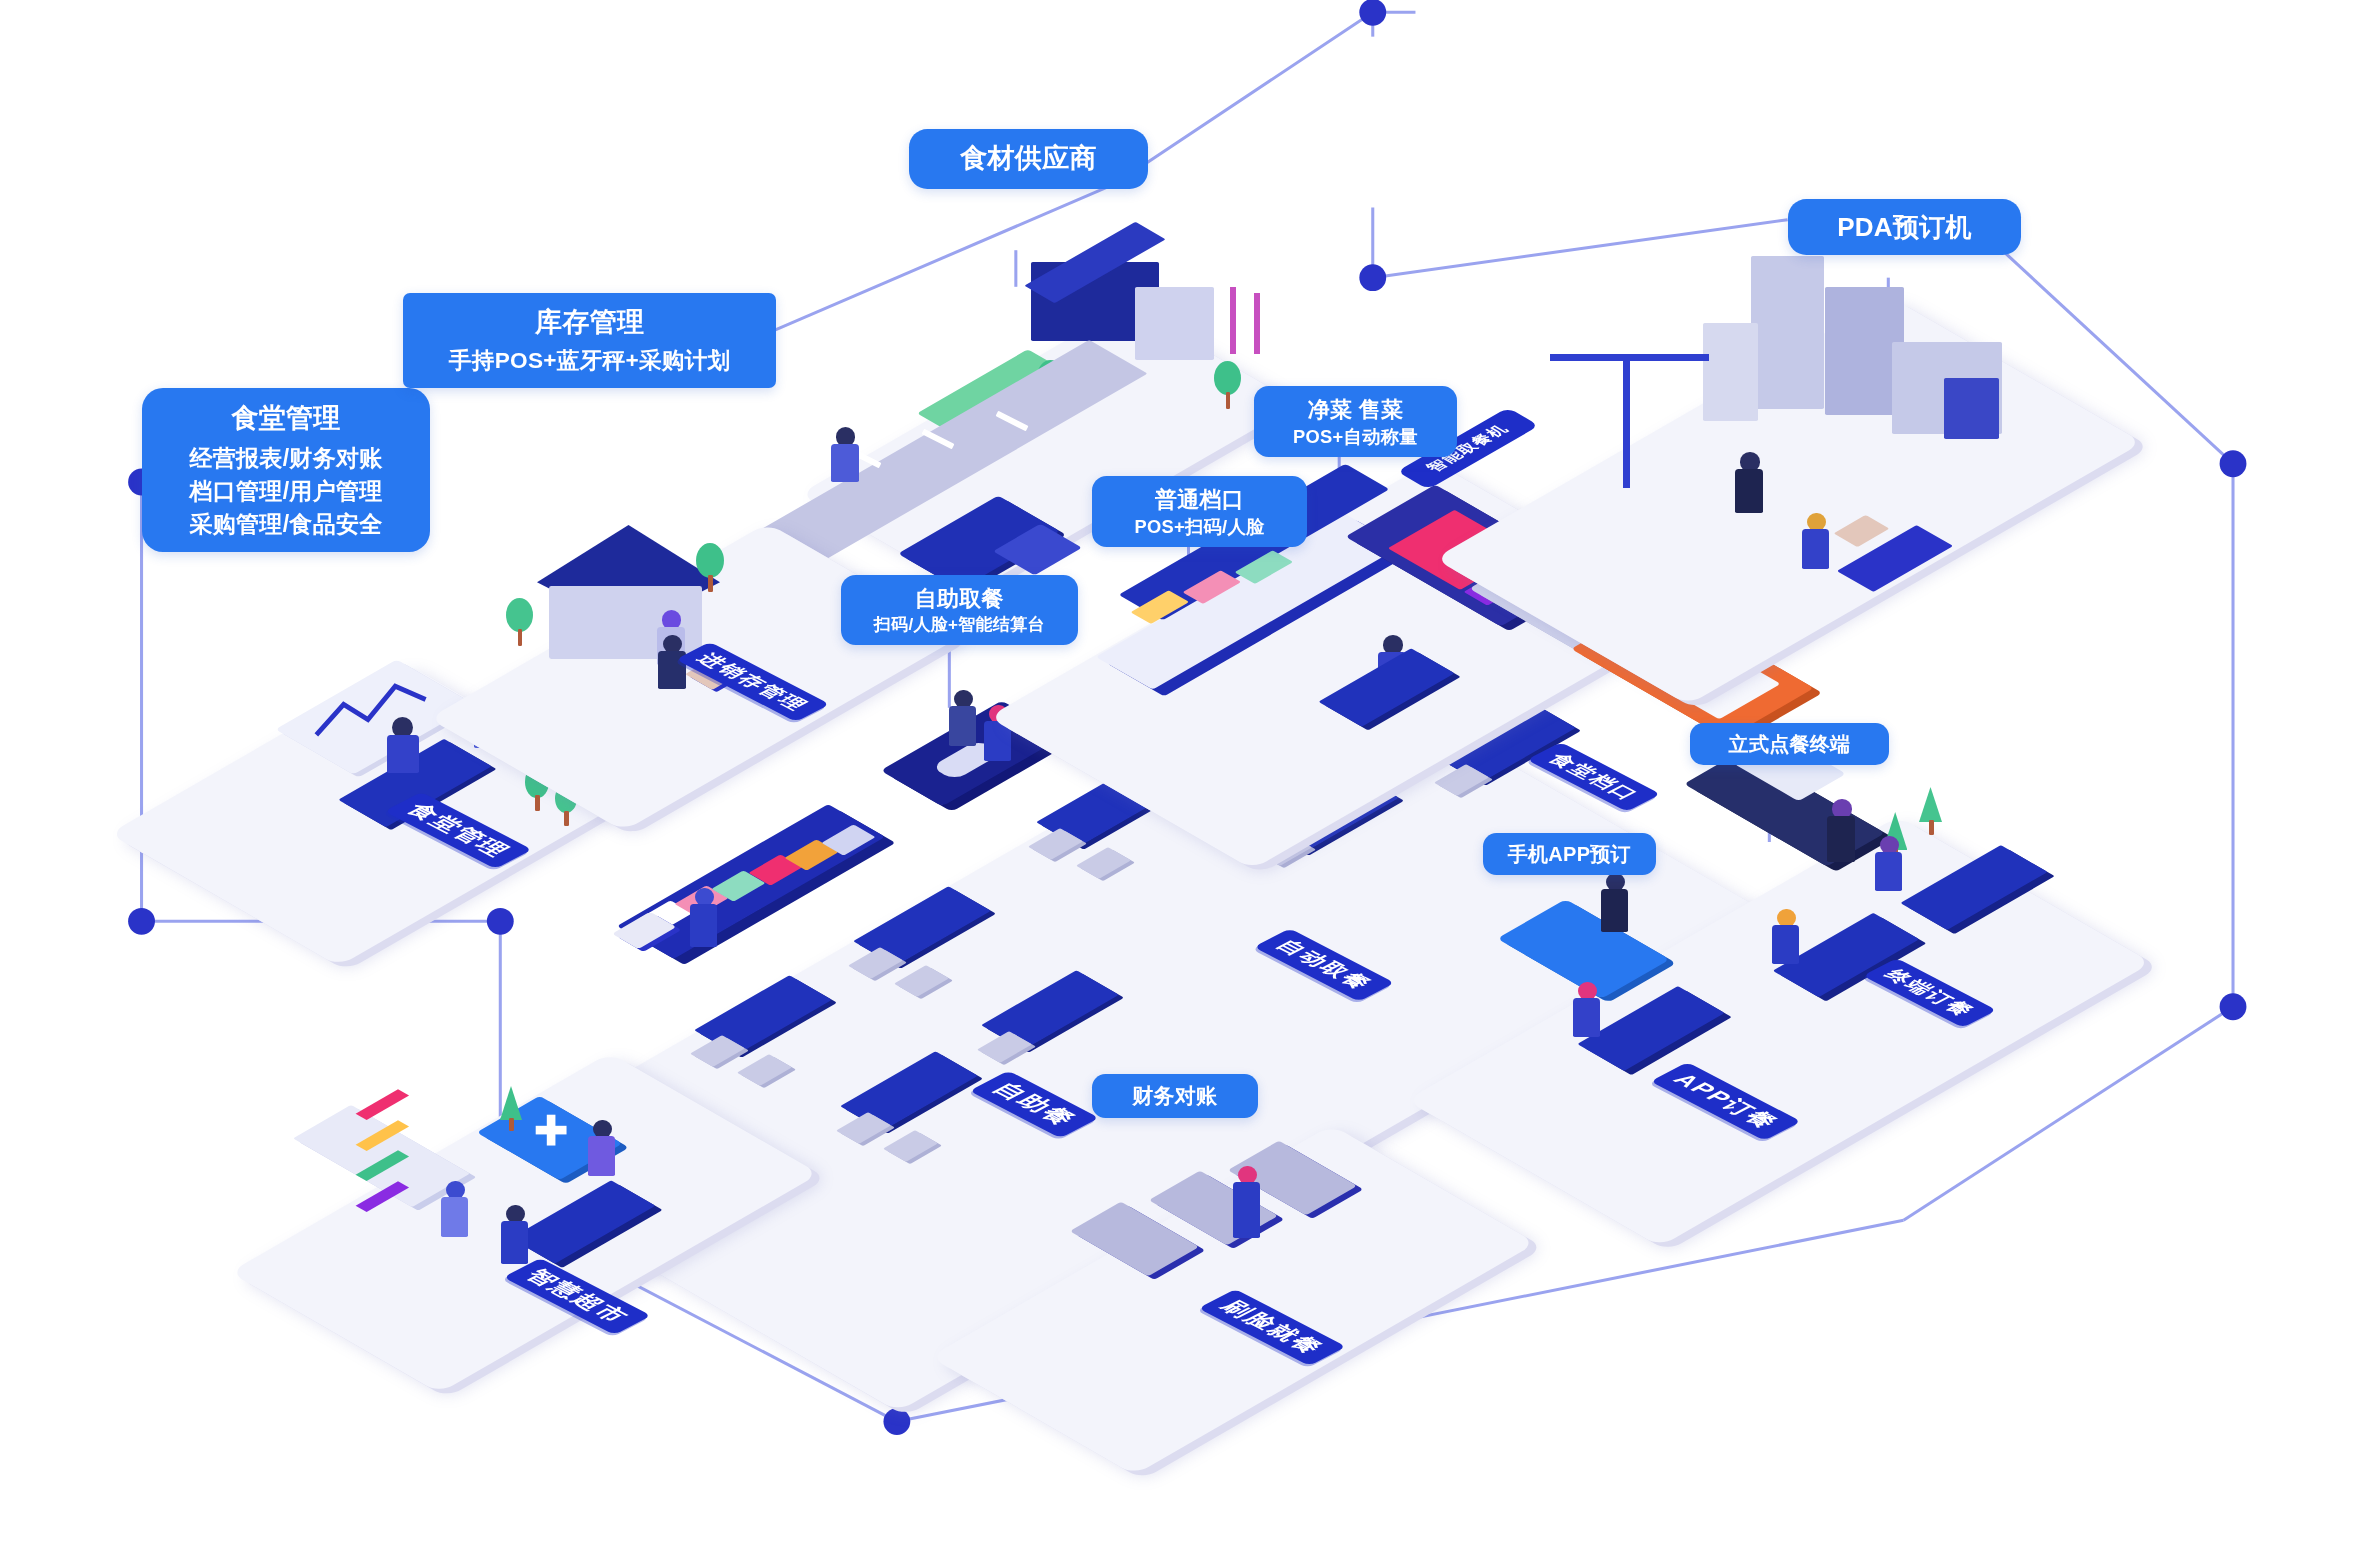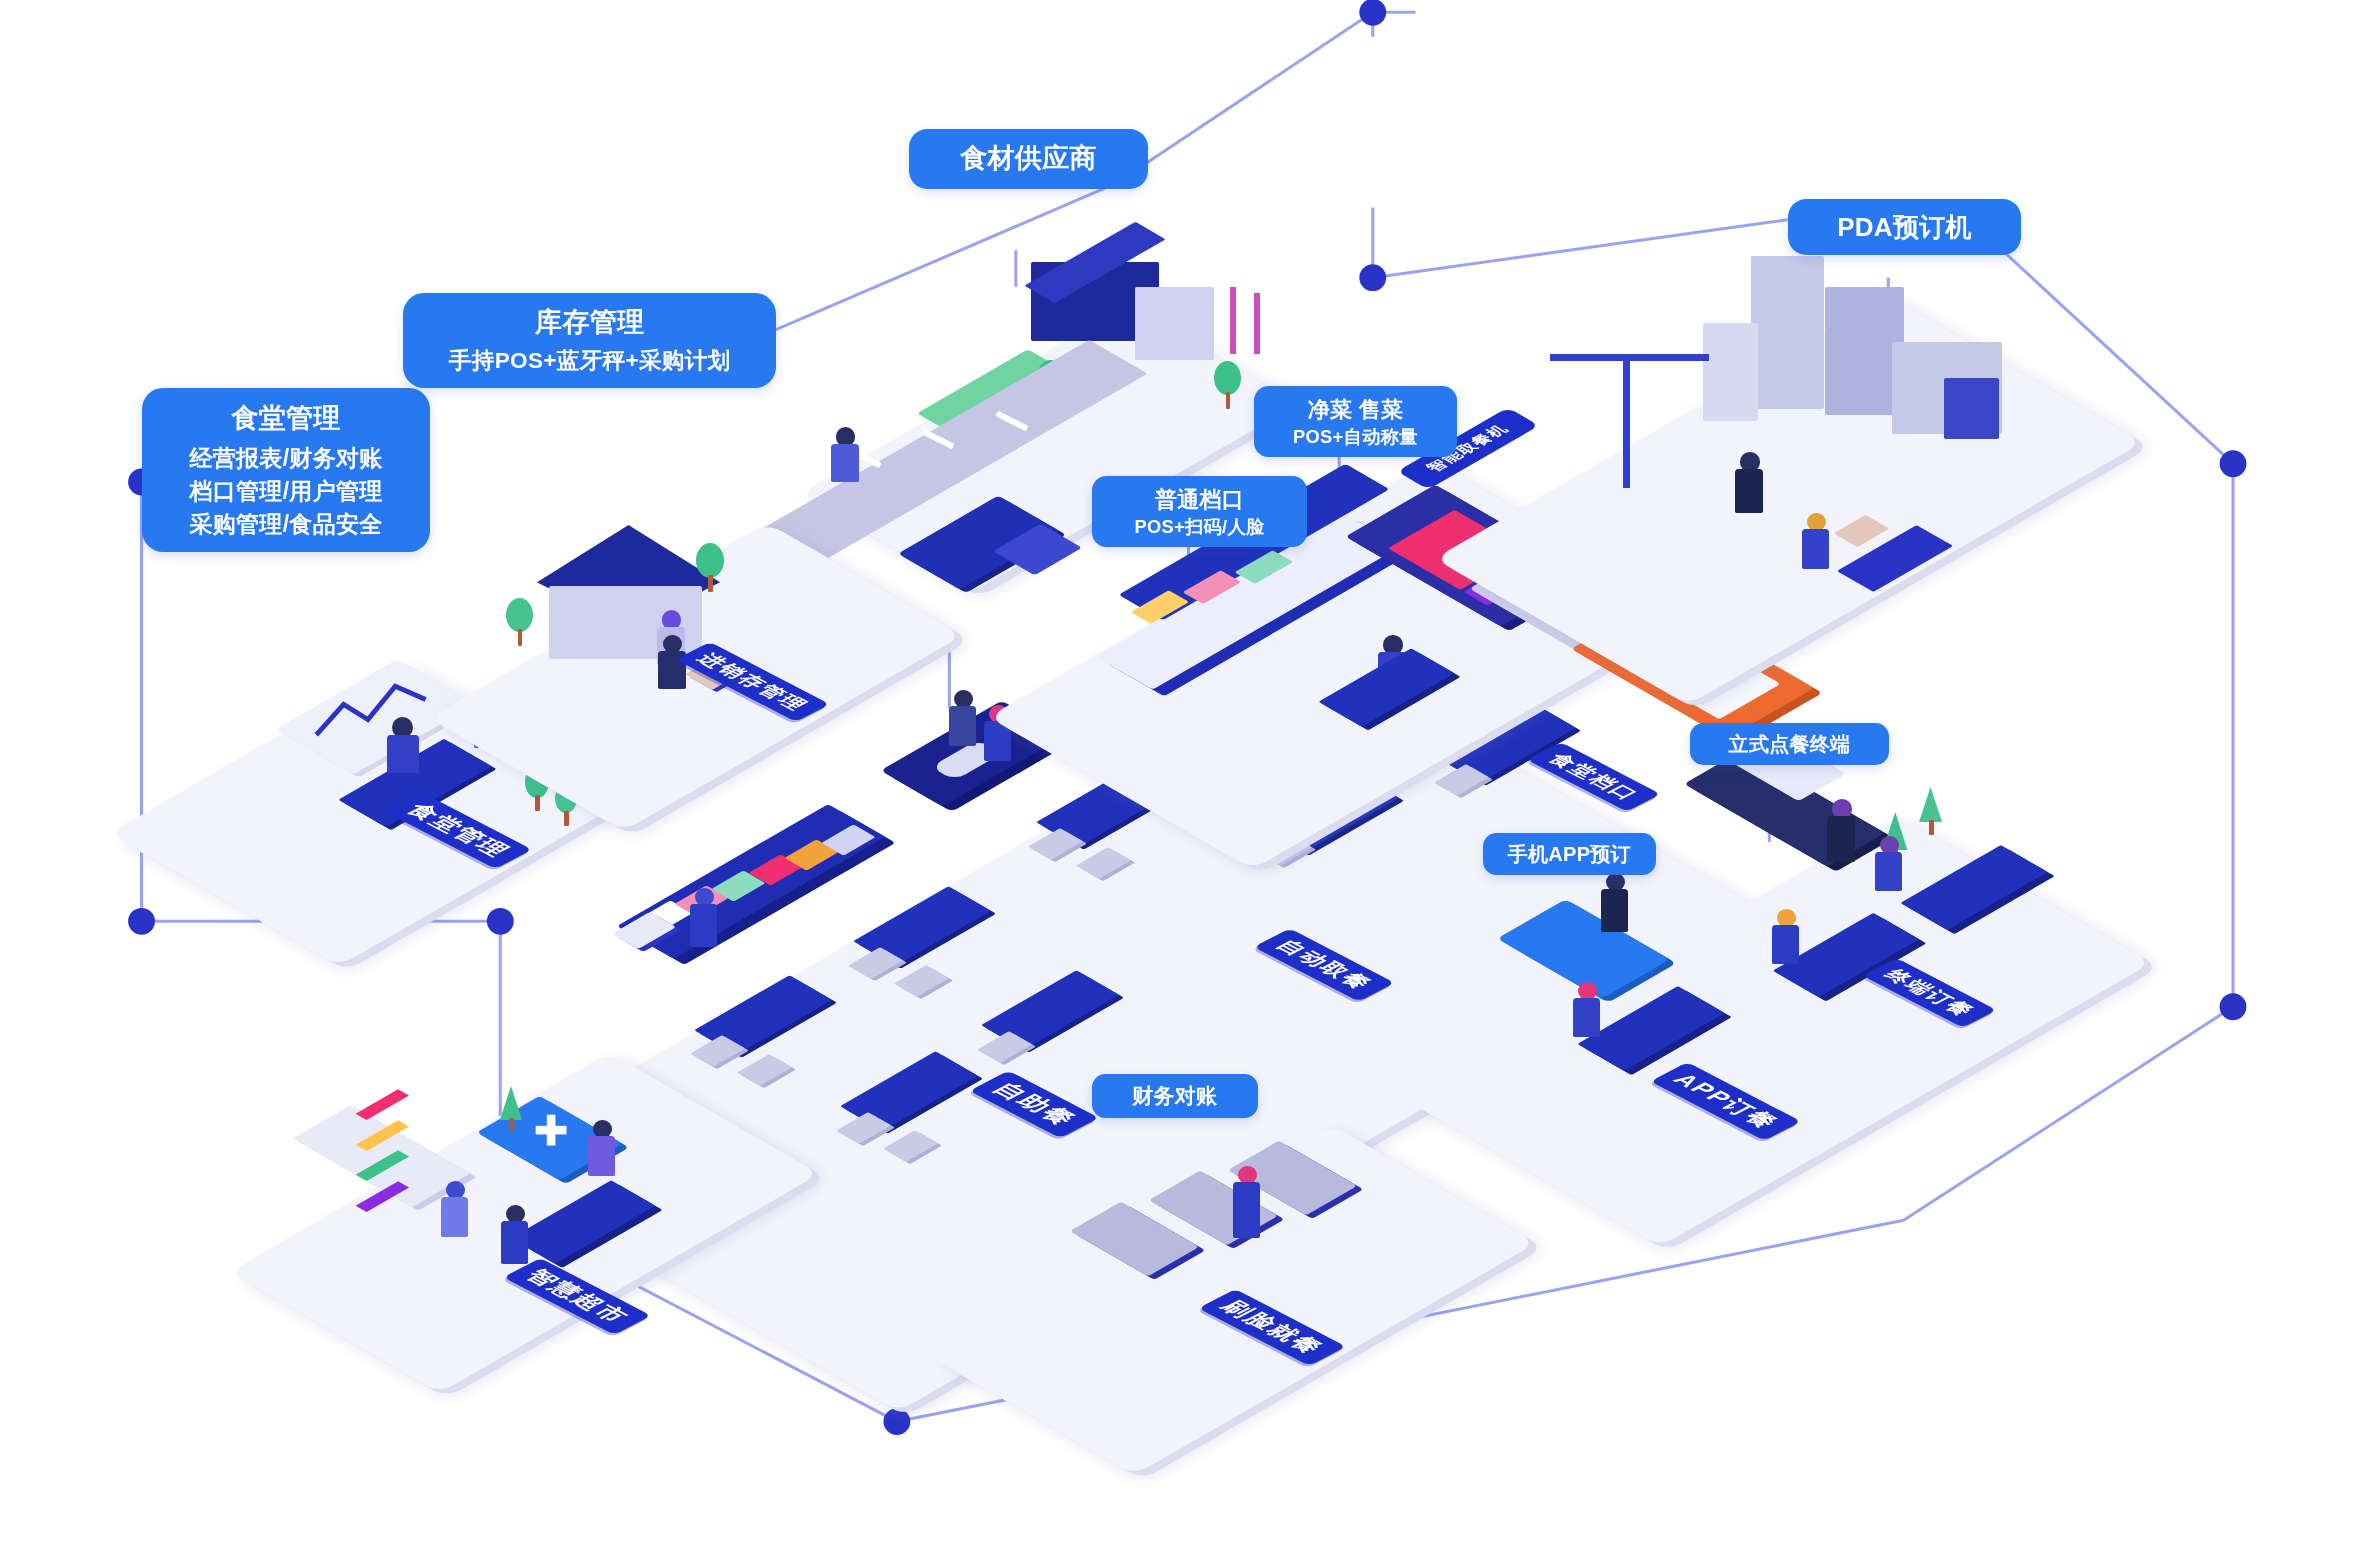--- a/index.html
+++ b/index.html
@@ -32,21 +32,21 @@
   }
   .callout .t1{display:block;font-weight:700;}
   .callout .t2{display:block;font-weight:700;}
   .callout .t3{display:block;font-weight:700;}
   .callout .t4{display:block;font-weight:700;}
 
   .c-canteen-mgmt{left:142px;top:388px;width:256px;border-radius:21px;padding:13.4px 16px;}
   .c-canteen-mgmt .t1{font-size:27px;margin-bottom:6.1px;}
   .c-canteen-mgmt .t2,.c-canteen-mgmt .t3,.c-canteen-mgmt .t4{font-size:23px;margin-top:2.4px;}
 
-  .c-stock{left:403px;top:293px;width:349px;border-radius:21px;padding:12.2px 12.2px;}
+  .c-stock{left:403px;top:293px;width:349px;border-radius:7px;padding:12.2px 12.2px;}
   .c-stock .t1{font-size:27px;margin-bottom:4.9px;}
   .c-stock .t2{font-size:22.6px;}
 
   .c-supplier{left:909px;top:129px;width:207px;padding:12.2px 16px;border-radius:18.3px;font-family:Liberation Serif, serif;}
   .c-supplier .t1{font-size:27px;}
 
   .c-pda{left:1788px;top:199px;width:201px;padding:11px 16px;border-radius:18.3px;}
   .c-pda .t1{font-size:26px;}
 
   .c-fresh{left:1254px;top:386px;width:181px;padding:8.5px 11px;border-radius:14.6px;}
@@ -498,20 +498,24 @@
   <div class="callout c-fresh">
     <span class="t1">净菜 售菜</span>
     <span class="t2">POS+自动称量</span>
   </div>
 
   <div class="callout c-window">
     <span class="t1">普通档口</span>
     <span class="t2">POS+扫码/人脸</span>
   </div>
 
+  <div class="callout c-selfpick">
+    <span class="t1">自助取餐</span>
+    <span class="t2">扫码/人脸+智能结算台</span>
+  </div>
 
   <div class="callout c-kiosk">
     <span class="t1">立式点餐终端</span>
   </div>
 
   <div class="callout c-app">
     <span class="t1">手机APP预订</span>
   </div>
 
   <div class="callout c-gate">

